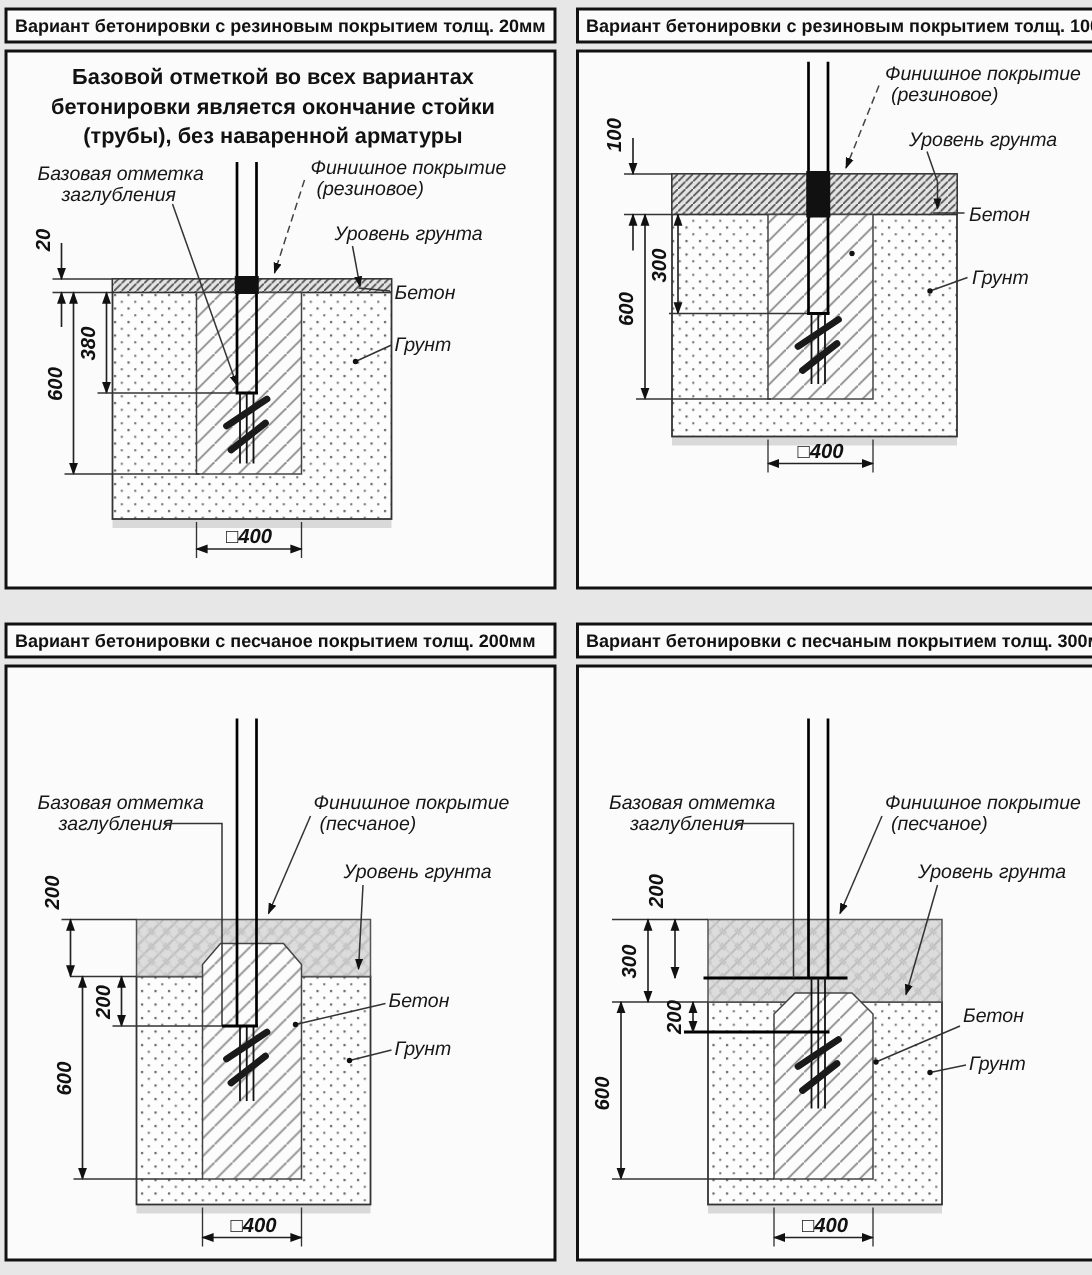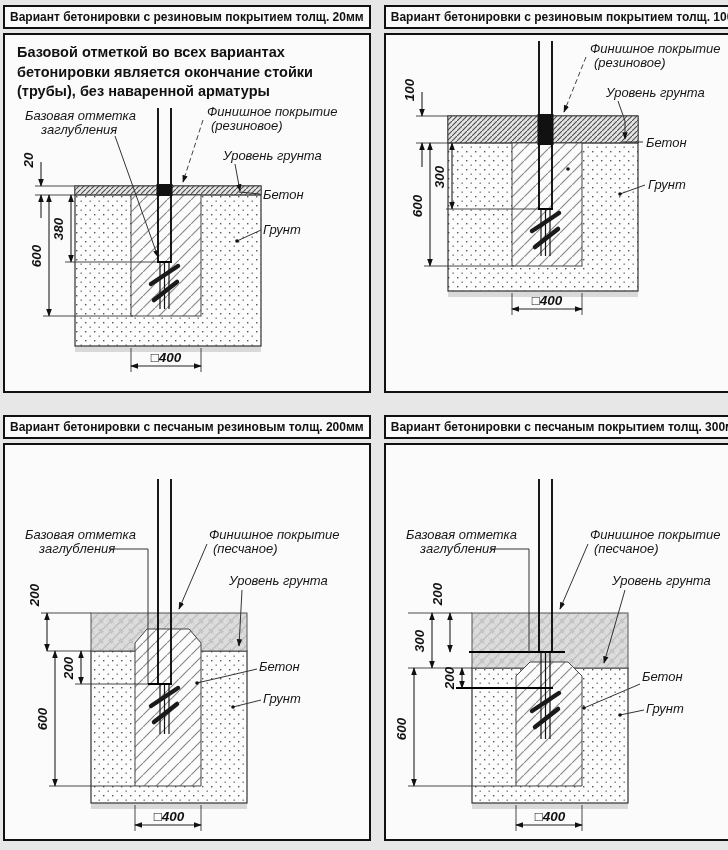--- a/index.html
+++ b/index.html
@@ -32,20 +32,21 @@
     overflow:hidden;
   }
   .content{
     box-sizing:border-box;
     border:2px solid #111;
     background:#fbfbfb;
     margin-top:4px;
     padding:6px 0 0 6px;
     overflow:hidden;
     flex:0 0 auto;
+    text-align:center;
   }
   .content.top{height:360px;}
   .content.bottom{height:398px;}
   .note{
     font-size:14.5px;
     font-weight:bold;
     line-height:1.35;
     margin:2px 6px 2px 6px;
     max-width:330px;
   }
@@ -206,21 +207,21 @@
           <line x1="120" y1="252" x2="120" y2="274" class="thin"></line>
           <line x1="190" y1="252" x2="190" y2="274" class="thin"></line>
           <line x1="120" y1="268" x2="190" y2="268" class="dimline" marker-start="url(#ar)" marker-end="url(#ar)"></line>
           <text class="dim" x="155" y="264" text-anchor="middle">□400</text>
         </g>
       </svg>
     </div>
   </div>
 
   <div class="panel">
-    <div class="title-bar">Вариант бетонировки с песчаным резиновым толщ. 200мм</div>
+    <div class="title-bar">Вариант бетонировки с песчаное покрытием толщ. 200мм</div>
     <div class="content bottom">
       <svg width="346" height="392" viewBox="0 0 346 392">
         <g>
           <rect x="80" y="352" width="156" height="6" fill="#d9d9d9"></rect>
           <rect x="80" y="200" width="156" height="152" fill="url(#dots)" stroke="#333" stroke-width="1.2"></rect>
         </g>
         <rect x="80" y="162" width="156" height="38" fill="url(#sandtex)" stroke="#555" stroke-width="1"></rect>
         <polygon points="124,335 124,192 136,178 178,178 190,192 190,335" fill="url(#hatch)" stroke="#444" stroke-width="1"></polygon>
         <g>
           <line x1="147" y1="28" x2="147" y2="233" class="pipe"></line>

